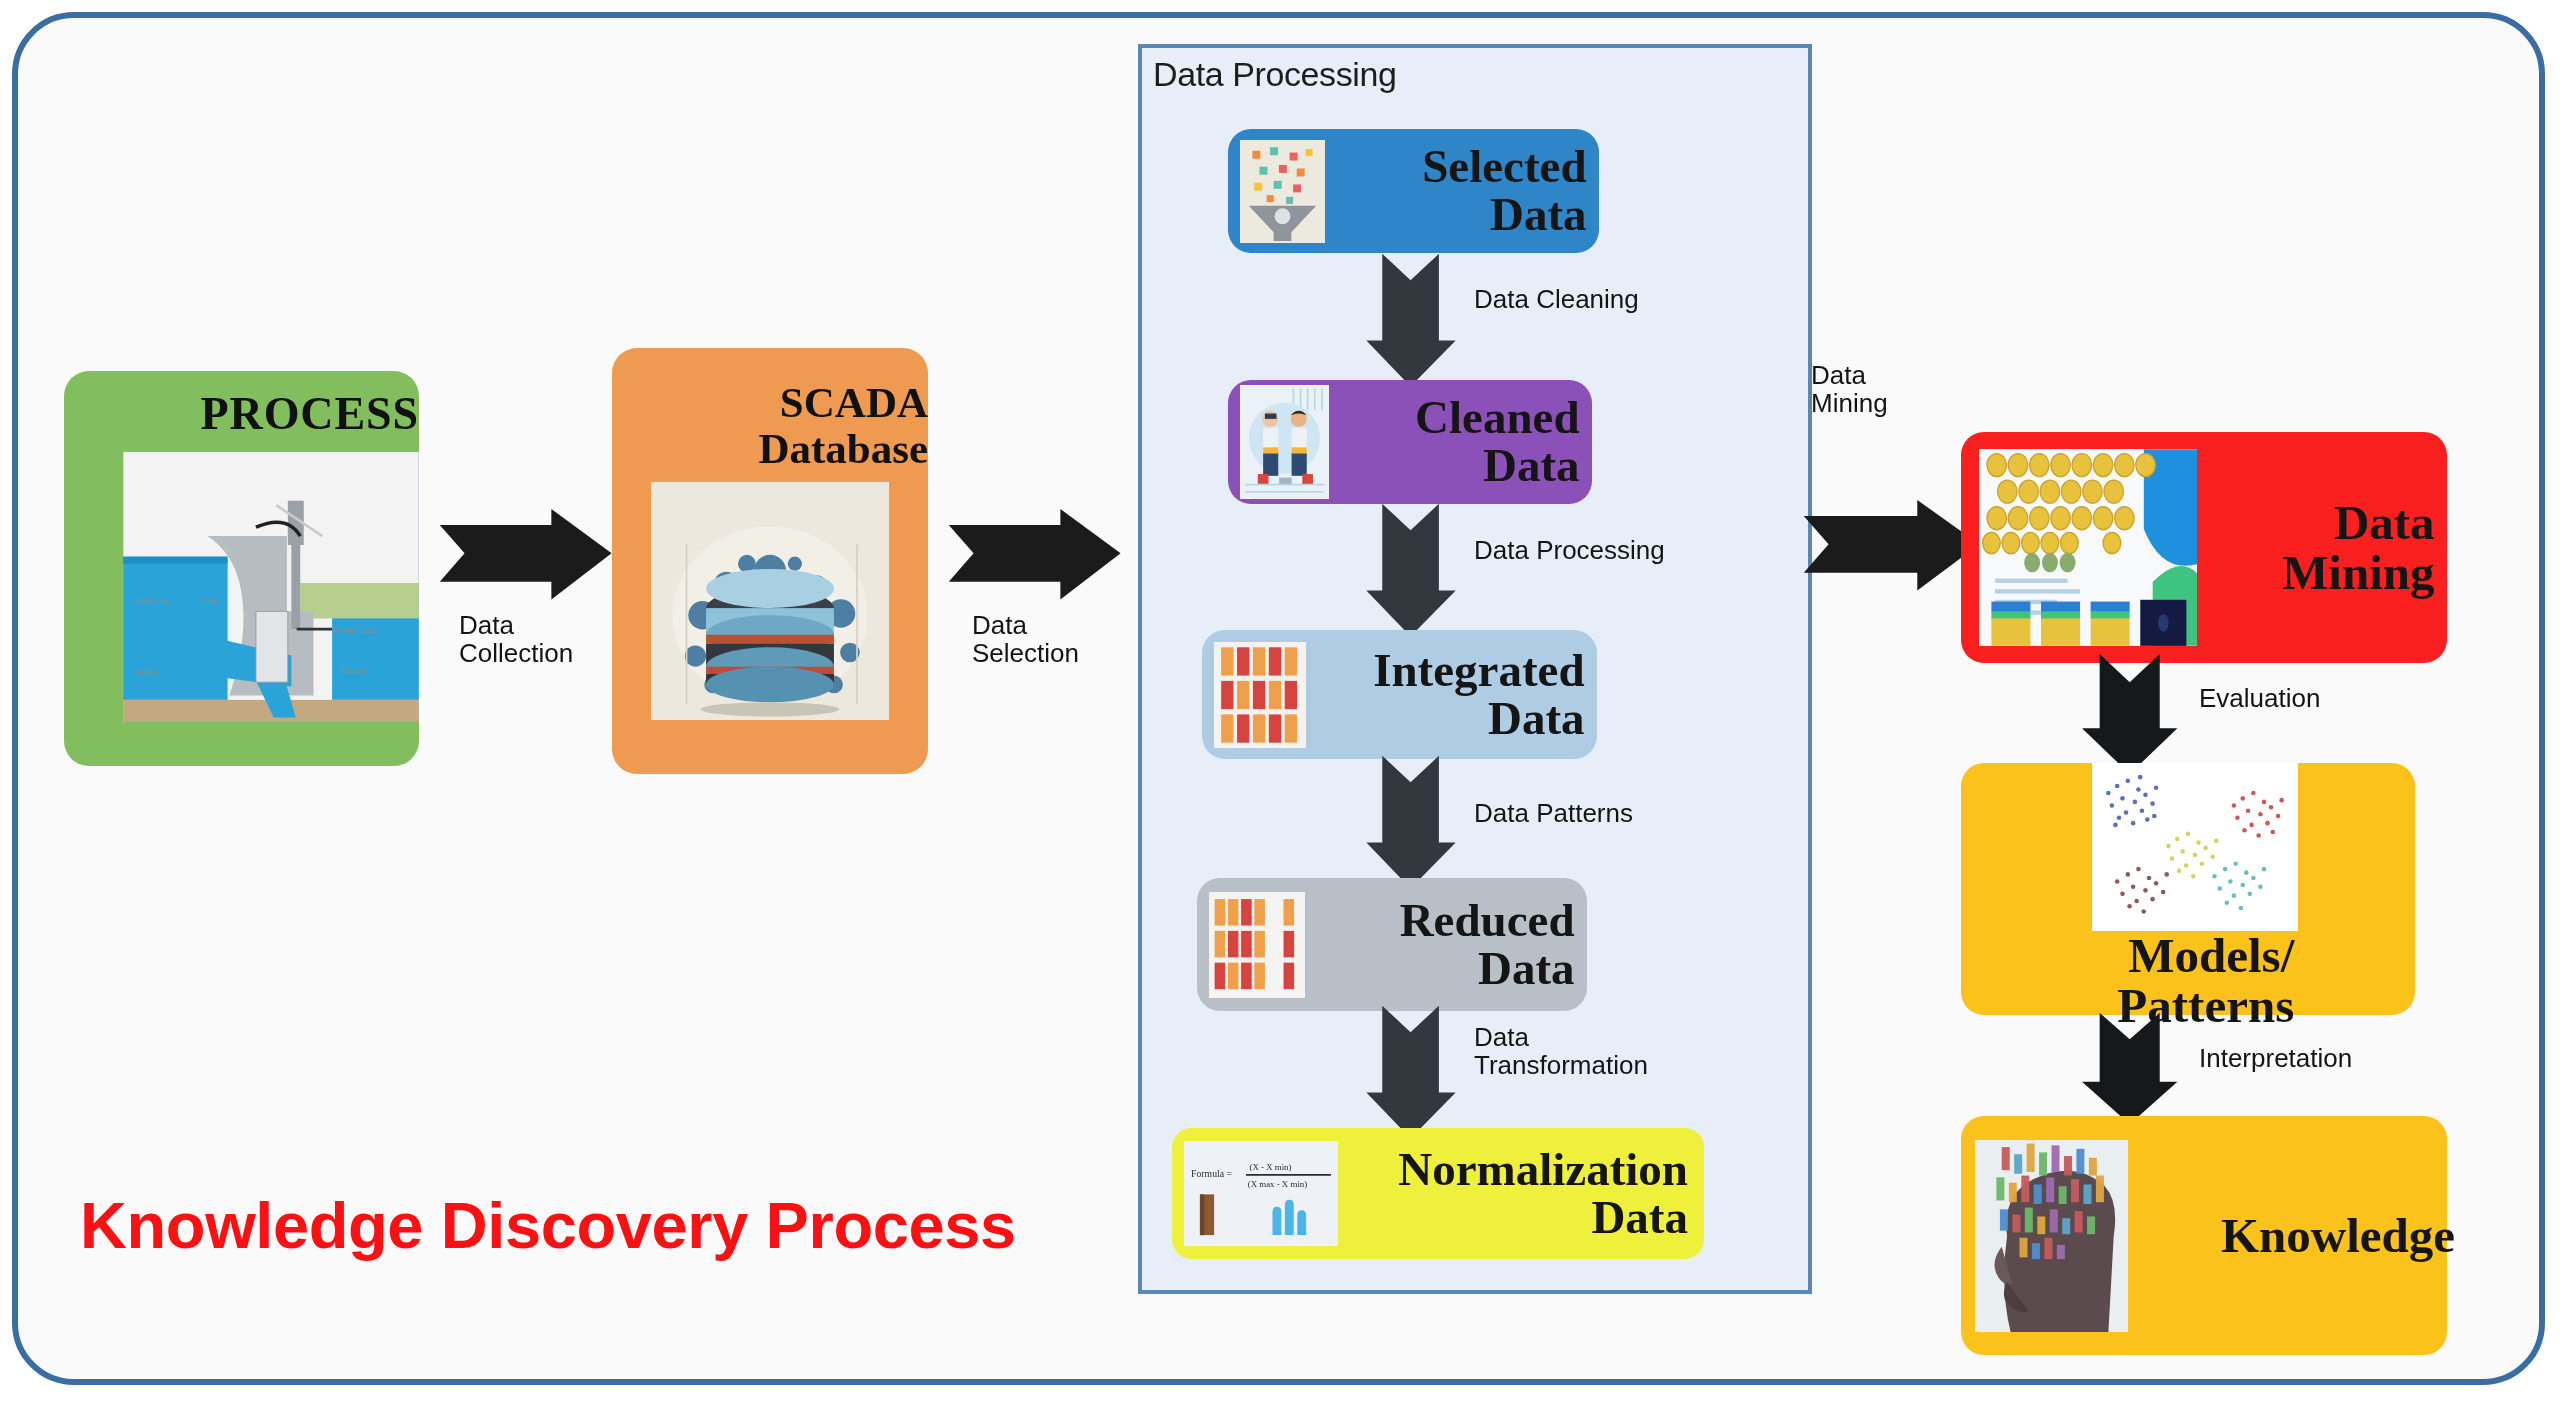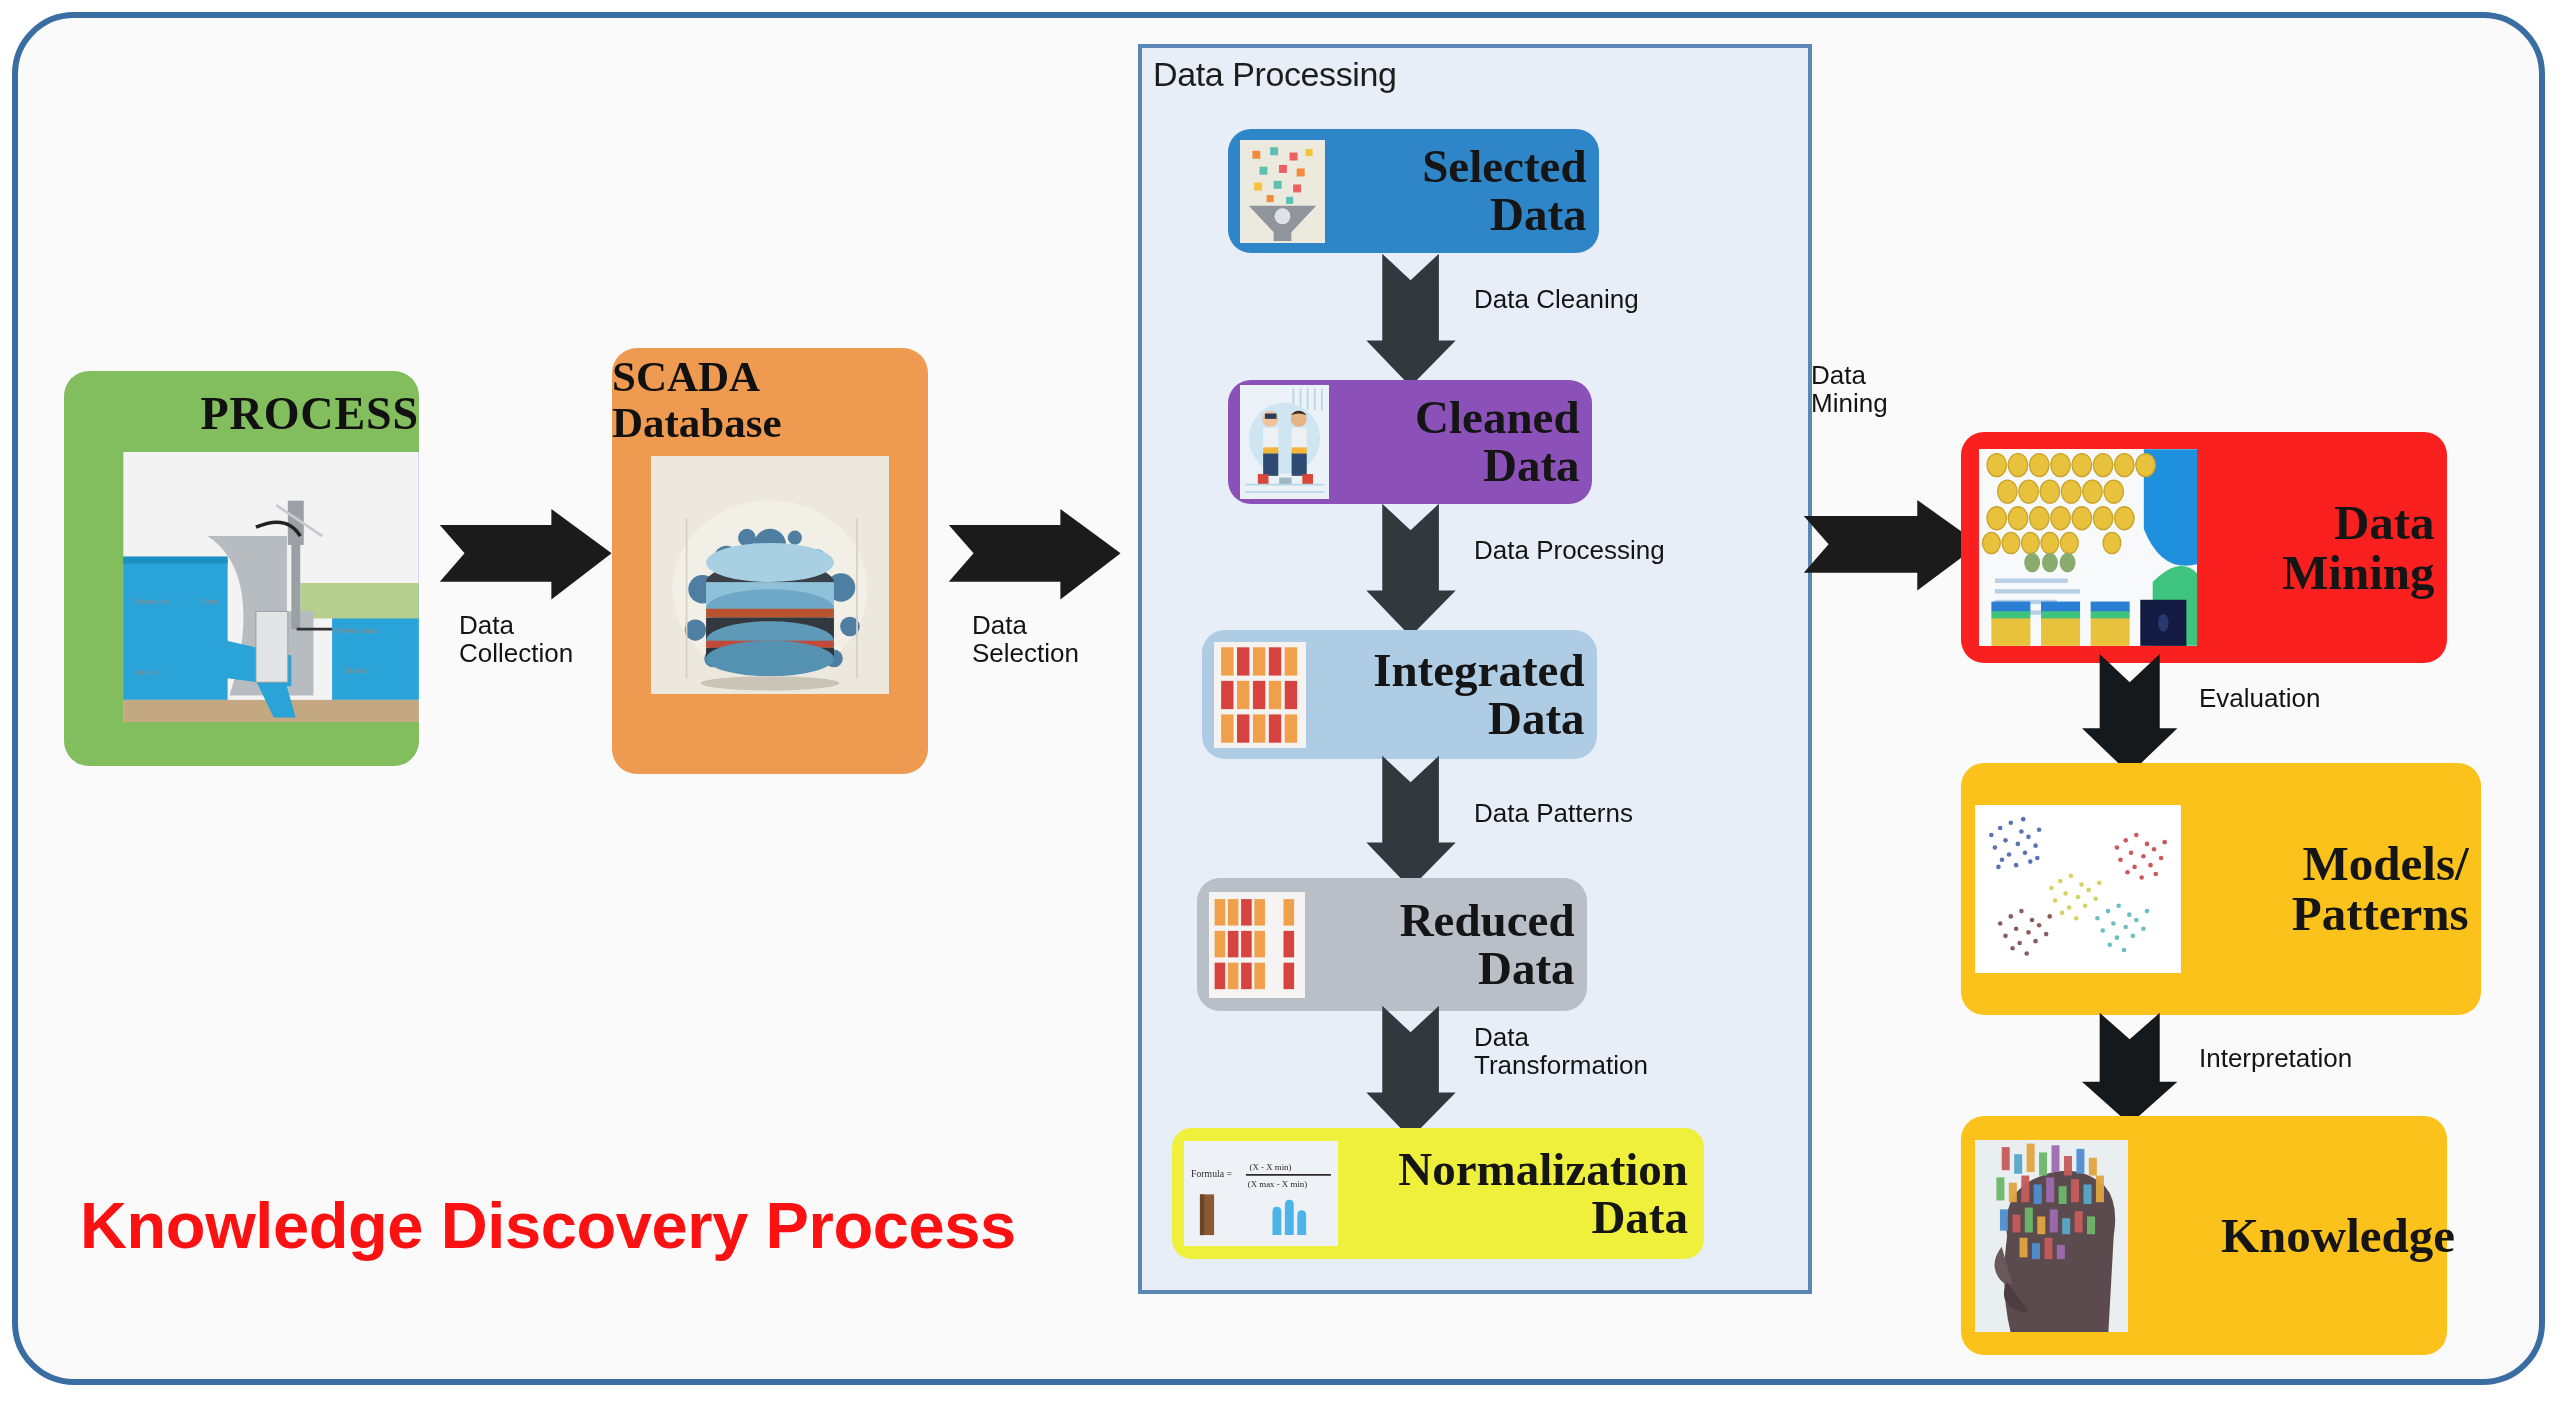--- a/index.html
+++ b/index.html
@@ -25,32 +25,32 @@
   #process-node{left:64px;top:371px;width:355px;height:395px;background:#82bd5e;
                 flex-direction:column;align-items:flex-end;border-radius:25px;}
   #process-title{font-family:"Liberation Serif",serif;font-weight:bold;font-size:46px;
                  color:#111;margin-top:16px;letter-spacing:0.9px;}
   #process-thumb{width:296px;height:270px;margin-top:12.4px;background:#1d4ed8;}
 
   
   #scada-node{left:612px;top:348px;width:316px;height:426px;background:#ee9a50;
               flex-direction:column;align-items:center;border-radius:25px;}
   #scada-title{font-family:"Liberation Serif",serif;font-weight:bold;font-size:43px;
-               color:#111;text-align:left;line-height:1.06;margin-top:6px;}
+               color:#111;text-align:right;line-height:1.06;margin-top:32px;}
   #scada-thumb{width:238px;height:238px;margin-top:10.6px;background:#ece7dd;}
 
   
   #dp-panel{position:absolute;left:1138px;top:44px;width:674px;height:1250px;
             background:#e7eef7;border:4.4px solid #5b87b5;box-sizing:border-box;}
   #dp-label{position:absolute;left:1153px;top:55px;font-size:34px;color:#1d1d1d;
             font-family:"Liberation Sans",sans-serif;letter-spacing:-0.4px;}
 
   
   #mining-node{left:1961px;top:432px;width:486px;height:231px;background:#fb2020;}
-  #models-node{left:1961px;top:763px;width:520px;height:252px;background:#fbc21c;}
+  #models-node{left:1961px;top:763px;width:454px;height:252px;background:#fbc21c;flex-direction:column;}
   #knowledge-node{left:1961px;top:1116px;width:486px;height:239px;background:#fbc21c;}
 
   
   #selected-node{left:1228px;top:129px;width:371px;height:124px;background:#2e86c8;}
   #cleaned-node{left:1228px;top:380px;width:364px;height:124px;background:#8c51b9;}
   #integrated-node{left:1202px;top:630px;width:395px;height:129px;background:#aecce4;}
   #reduced-node{left:1197px;top:878px;width:390px;height:133px;background:#b8bfc6;}
   #normal-node{left:1172px;top:1128px;width:532px;height:131px;background:#eef03c;border-radius:19.5px;}
 
   

